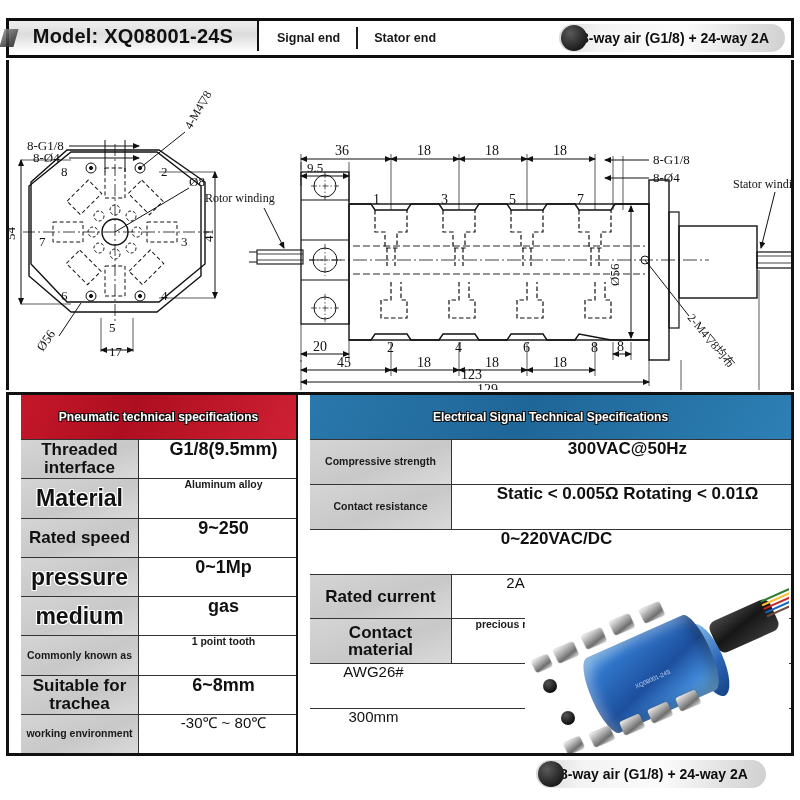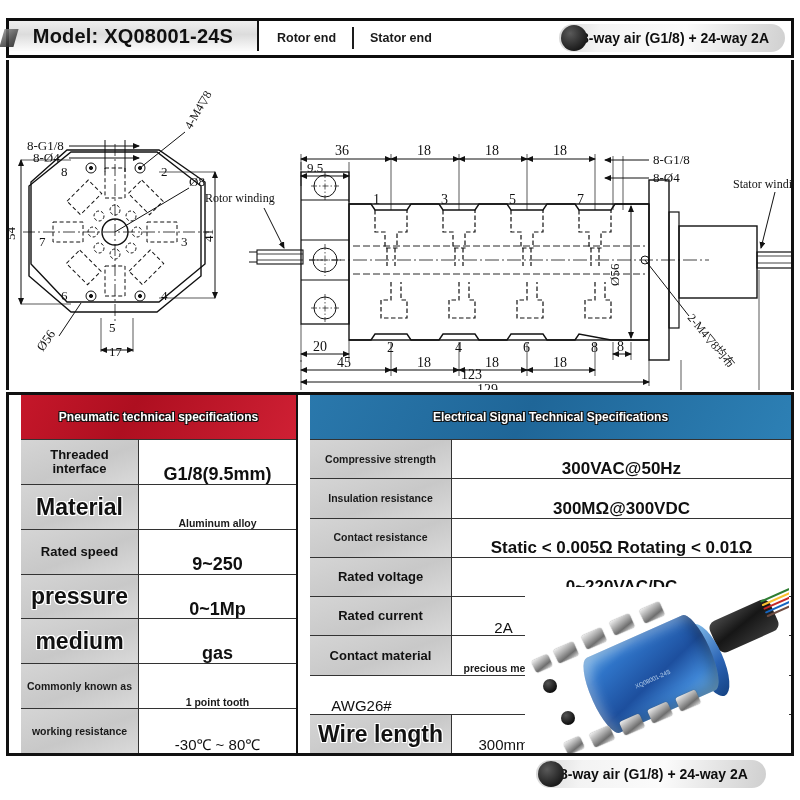--- a/index.html
+++ b/index.html
@@ -101,25 +101,25 @@
   .row:first-of-type { border-top:2px solid #111; }
   .cell-k {
     width:118px; flex:0 0 118px;
     background: linear-gradient(160deg,#d5d5d5 0%,#c8c8c8 55%,#dadada 100%);
     border-right:1px solid #333;
     display:flex; align-items:center; justify-content:center;
     text-align:center; padding:0 4px; line-height:1.05;
   }
   .tbl-col.right .cell-k { width:142px; flex:0 0 142px; }
   .cell-v {
-    flex:1; display:flex; align-items:flex-end; justify-content:center;
-    text-align:center; padding:0 4px; background:#fff; line-height:1.05;
+    flex:1; display:flex; align-items:flex-start; justify-content:center;
+    text-align:center; padding:0 4px; background:#fff; line-height:1.05;margin-left:12px;
   }
   .k-sm  { font-size:10.5px; font-weight:bold; color:#1a1a1a; }
-  .k-md  { font-size:13px;   font-weight:bold; color:#111; }
+  .k-md  { font-size:17px;   font-weight:bold; color:#111; }
   .k-lg  { font-size:23px;   font-weight:bold; color:#111;
            text-shadow:-1px -1px 0 #fff,1px -1px 0 #fff,-1px 1px 0 #fff,1px 1px 0 #fff,0 0 2px #fff; }
   .v-sm  { font-size:10.5px; font-weight:bold; color:#1a1a1a; }
   .v-md  { font-size:15px;  font-weight:normal; color:#101010; }
   .v-lg  { font-size:18px;  font-weight:bold;   color:#101010; }
   .v-xl  { font-size:17px;  font-weight:bold;   color:#101010; }
 
   
   .row.with-photo .cell-v { flex:0 0 103px; }
   .photo-cell { flex:1; background:#fff; position:relative; }
@@ -191,21 +191,21 @@
 
   <div class="blob b1"></div>
   <div class="blob b2"></div>
   <div class="blob b3"></div>
 
   <div class="header-bar">
     <div class="model-plate">
       <span>Model: XQ08001-24S</span>
     </div>
     <div class="hdr-ends">
-      <div class="lbl">Rotor end</div>
+      <div class="lbl">Signal end</div>
       <div class="hdr-sep"></div>
       <div class="lbl">Stator end</div>
     </div>
     <div class="badge-top">
       <span>8-way air (G1/8) + 24-way 2A</span>
     </div>
   </div>
 
   <div class="drawing">
   <svg width="788" height="330" viewBox="0 0 788 330">
@@ -504,21 +504,29 @@
       <div class="row">
         <div class="cell-k">
             <span class="k-sm">Commonly known as</span>
           </div>
         <div class="cell-v">
             <span class="v-sm">1 point tooth</span>
           </div>
       </div>
       <div class="row">
         <div class="cell-k">
-            <span class="k-sm">working resistance</span>
+            <span class="k-md">Suitable for trachea</span>
+          </div>
+        <div class="cell-v">
+            <span class="v-lg">6~8mm</span>
+          </div>
+      </div>
+      <div class="row">
+        <div class="cell-k">
+            <span class="k-sm">working environment</span>
           </div>
         <div class="cell-v">
             <span class="v-md">-30℃ ~ 80℃</span>
           </div>
       </div>
     </div>
 
     <div class="tbl-col right">
       <div class="th blue">
         <span>Electrical Signal Technical Specifications</span>
@@ -526,38 +534,27 @@
       <div class="row">
         <div class="cell-k">
             <span class="k-sm">Compressive strength</span>
           </div>
         <div class="cell-v">
             <span class="v-xl">300VAC@50Hz</span>
           </div>
       </div>
       <div class="row">
         <div class="cell-k">
-            <span class="k-sm">Insulation resistance</span>
-          </div>
-        <div class="cell-v">
-            <span class="v-xl">300MΩ@300VDC</span>
-          </div>
-      </div>
-      <div class="row">
-        <div class="cell-k">
             <span class="k-sm">Contact resistance</span>
           </div>
         <div class="cell-v">
             <span class="v-xl">Static &lt; 0.005Ω Rotating &lt; 0.01Ω</span>
           </div>
       </div>
       <div class="row">
-        <div class="cell-k">
-            <span class="k-md">Rated voltage</span>
-          </div>
         <div class="cell-v">
             <span class="v-xl">0~220VAC/DC</span>
           </div>
       </div>
       <div class="row with-photo">
         <div class="cell-k">
             <span class="k-md">Rated current</span>
           </div>
         <div class="cell-v">
             <span class="v-md">2A</span>
@@ -573,23 +570,20 @@
           </div>
         <div class="photo-cell"></div>
       </div>
       <div class="row with-photo">
         <div class="cell-v">
             <span class="v-md">AWG26#</span>
           </div>
         <div class="photo-cell"></div>
       </div>
       <div class="row with-photo">
-        <div class="cell-k">
-            <span class="k-lg">Wire length</span>
-          </div>
         <div class="cell-v">
             <span class="v-md">300mm</span>
           </div>
         <div class="photo-cell"></div>
       </div>
 
       <div class="photo-area">
         <div class="sr sr-blk"></div>
         <div class="sr sr-wires">
           <i style="top:0px;  background:#2e7d32;"></i>

